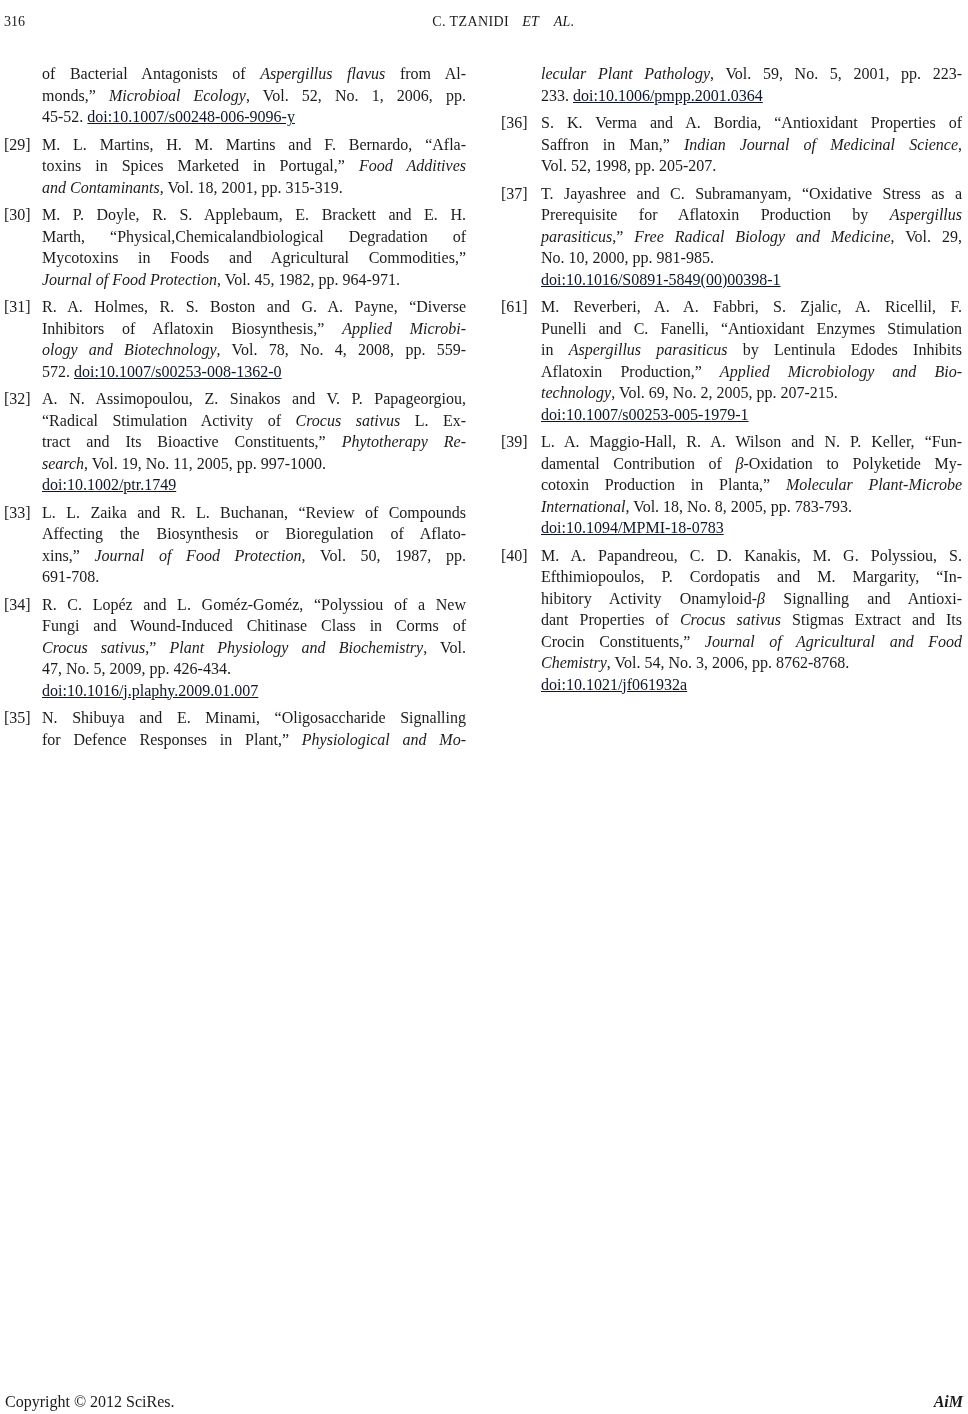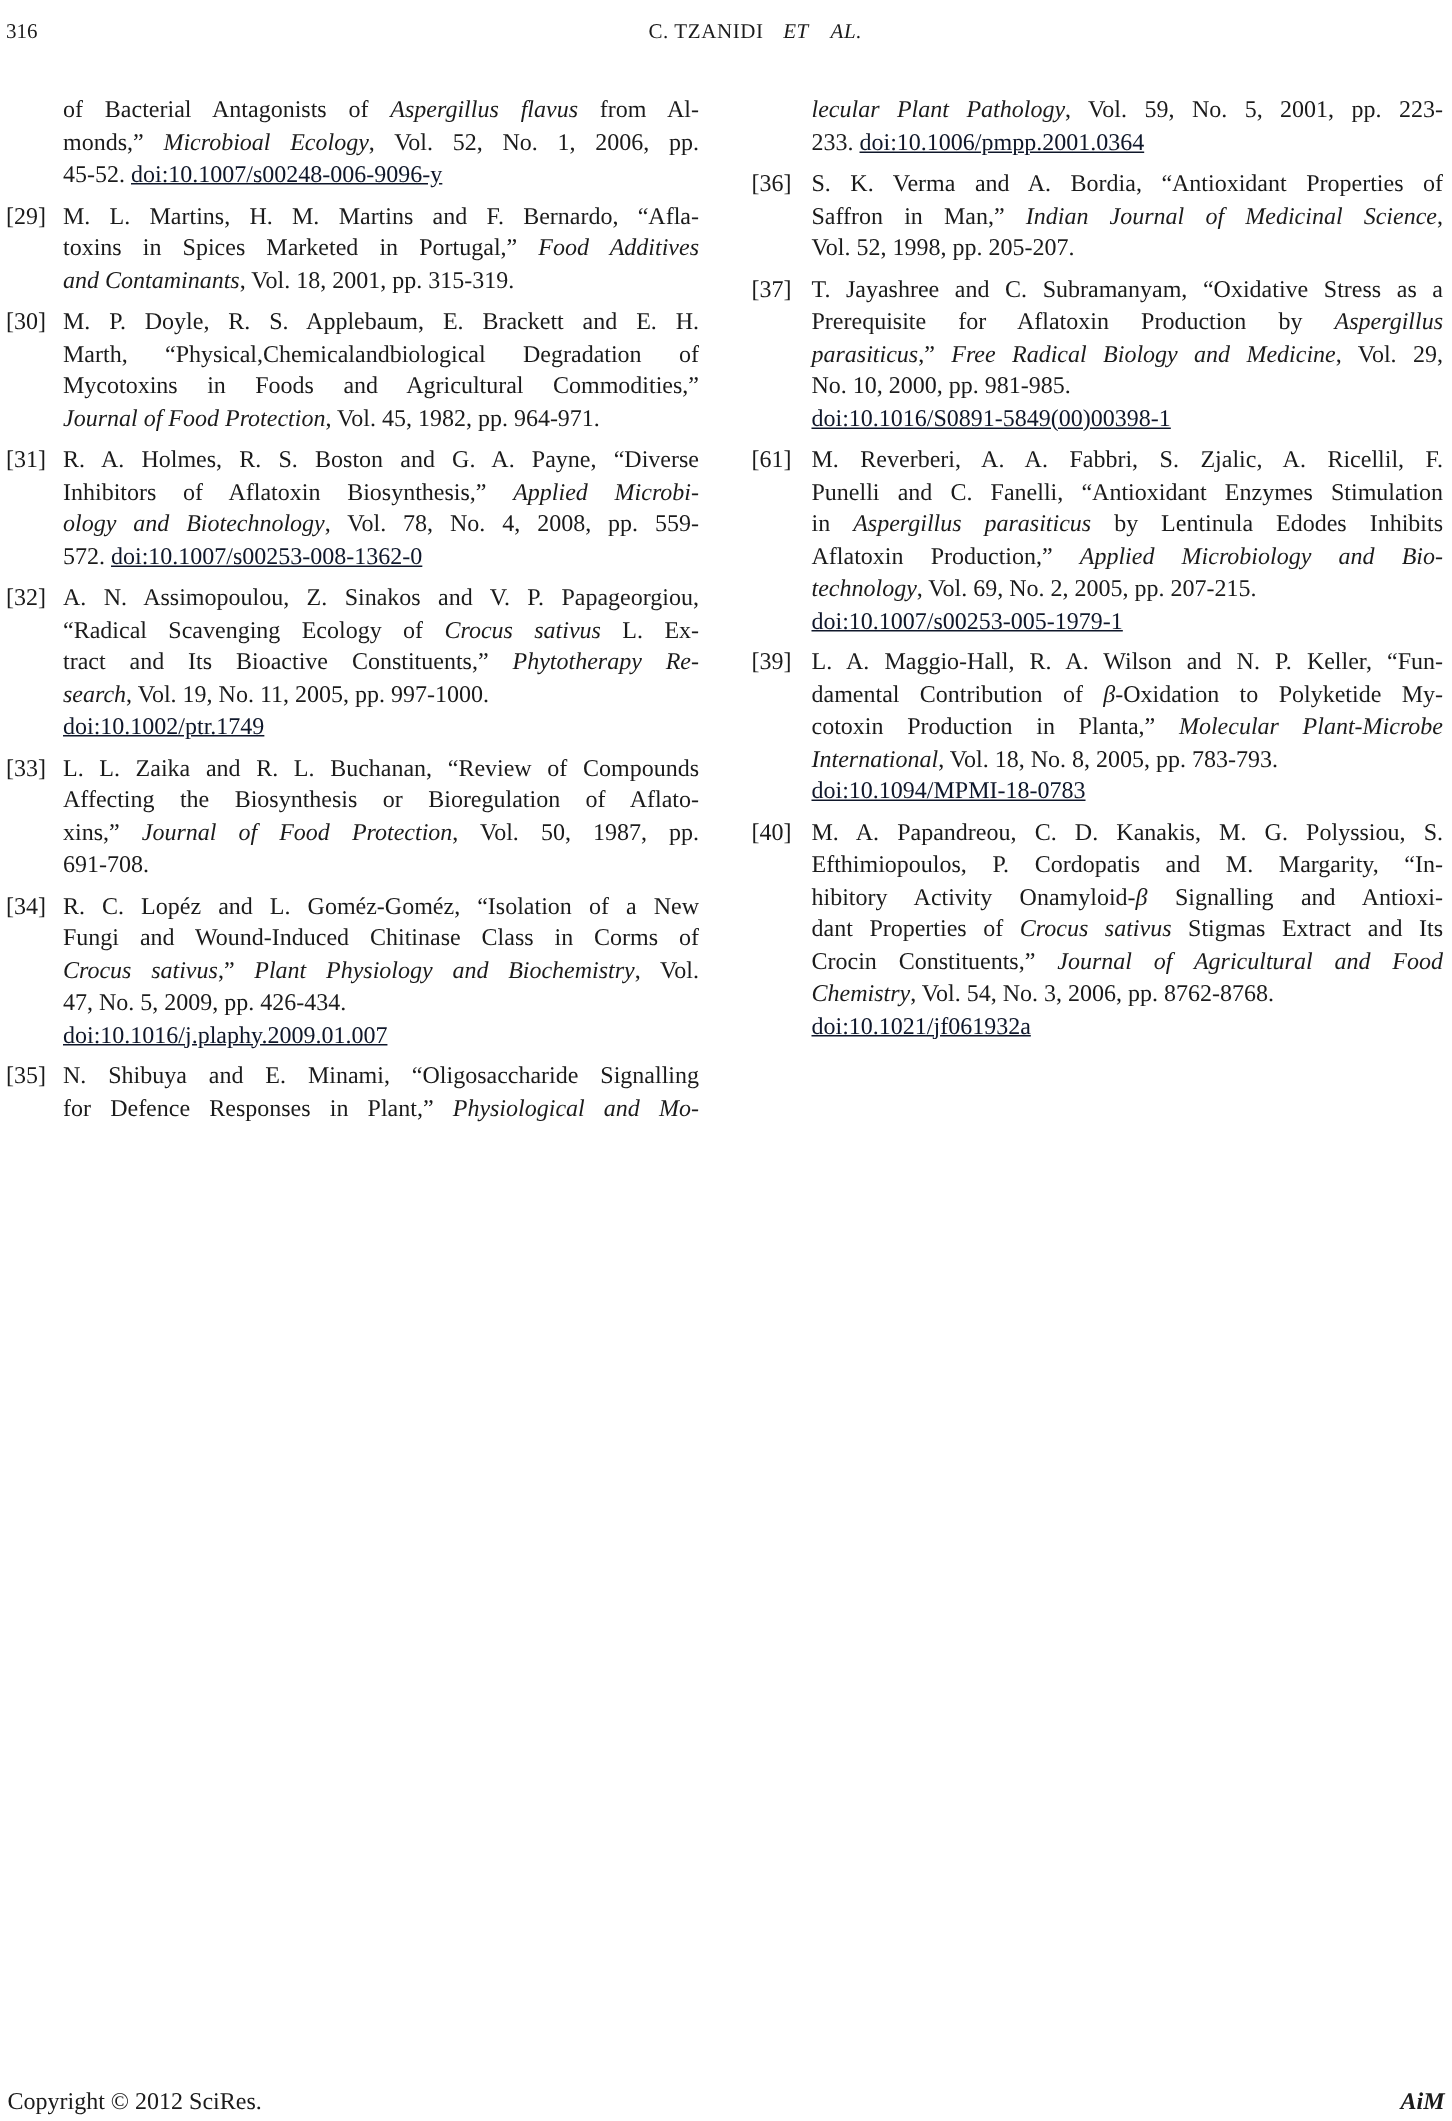--- a/index.html
+++ b/index.html
@@ -77,35 +77,35 @@
         <div class="ref">
           <span class="ref-label">[31]</span>
           <div class="line j"><span>R. A. Holmes, R. S. Boston and G. A. Payne, “Diverse</span></div>
           <div class="line j"><span>Inhibitors of Aflatoxin Biosynthesis,” </span><i>Applied Microbi-</i></div>
           <div class="line j"><i>ology and Biotechnology</i><span>, Vol. 78, No. 4, 2008, pp. 559-</span></div>
           <div class="line"><span>572. </span><a class="doi">doi:10.1007/s00253-008-1362-0</a></div>
         </div>
         <div class="ref">
           <span class="ref-label">[32]</span>
           <div class="line j"><span>A. N. Assimopoulou, Z. Sinakos and V. P. Papageorgiou,</span></div>
-          <div class="line j"><span>“Radical Scavenging Ecology of </span><i>Crocus sativus</i><span> L. Ex-</span></div>
+          <div class="line j"><span>“Radical Stimulation Activity of </span><i>Crocus sativus</i><span> L. Ex-</span></div>
           <div class="line j"><span>tract and Its Bioactive Constituents,” </span><i>Phytotherapy Re-</i></div>
           <div class="line"><i>search</i><span>, Vol. 19, No. 11, 2005, pp. 997-1000.</span></div>
           <div class="line"><a class="doi">doi:10.1002/ptr.1749</a></div>
         </div>
         <div class="ref">
           <span class="ref-label">[33]</span>
           <div class="line j"><span>L. L. Zaika and R. L. Buchanan, “Review of Compounds</span></div>
           <div class="line j"><span>Affecting the Biosynthesis or Bioregulation of Aflato-</span></div>
           <div class="line j"><span>xins,” </span><i>Journal of Food Protection</i><span>, Vol. 50, 1987, pp.</span></div>
           <div class="line"><span>691-708.</span></div>
         </div>
         <div class="ref">
           <span class="ref-label">[34]</span>
-          <div class="line j"><span>R. C. Lopéz and L. Goméz-Goméz, “Isolation of a New</span></div>
+          <div class="line j"><span>R. C. Lopéz and L. Goméz-Goméz, “Polyssiou of a New</span></div>
           <div class="line j"><span>Fungi and Wound-Induced Chitinase Class in Corms of</span></div>
           <div class="line j"><i>Crocus sativus</i><span>,” </span><i>Plant Physiology and Biochemistry</i><span>, Vol.</span></div>
           <div class="line"><span>47, No. 5, 2009, pp. 426-434.</span></div>
           <div class="line"><a class="doi">doi:10.1016/j.plaphy.2009.01.007</a></div>
         </div>
         <div class="ref">
           <span class="ref-label">[35]</span>
           <div class="line j"><span>N. Shibuya and E. Minami, “Oligosaccharide Signalling</span></div>
           <div class="line j"><span>for Defence Responses in Plant,” </span><i>Physiological and Mo-</i></div>
         </div>

